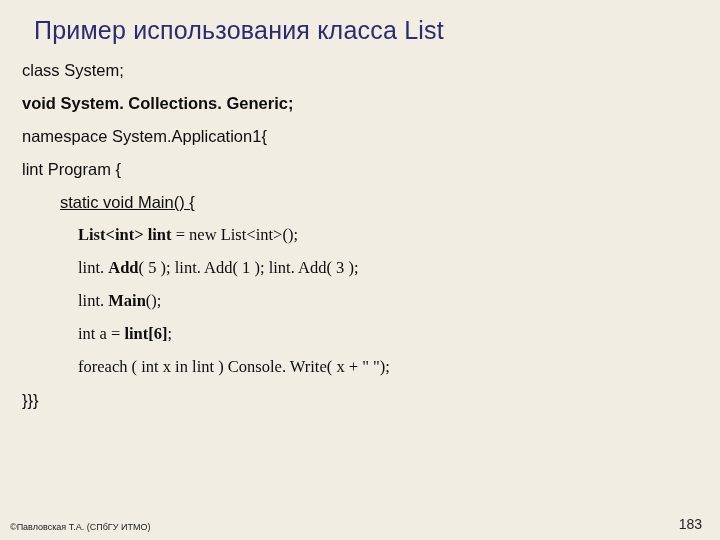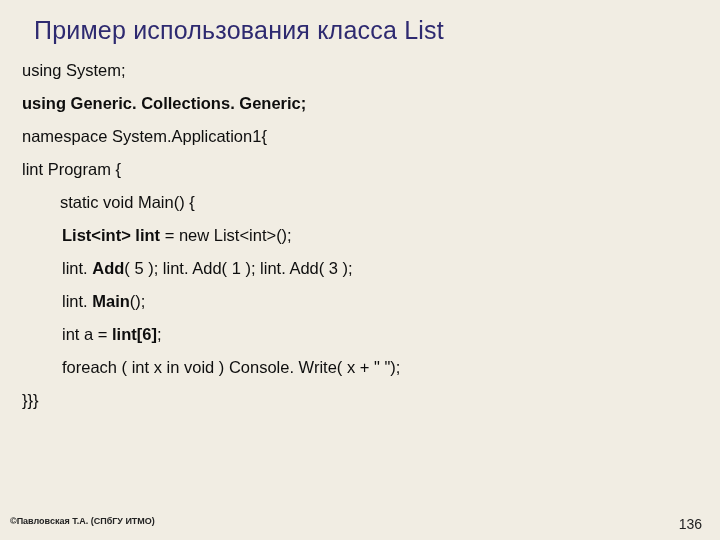--- a/index.html
+++ b/index.html
@@ -26,52 +26,51 @@
     color: #2e2a70;
     margin: 6px 0 16px 12px;
     font-weight: 400;
     letter-spacing: 0.2px;
   }
   .code-line {
     font-size: 16.5px;
     line-height: 1.15;
     margin-bottom: 14px;
   }
-  .ind1 { margin-left: 38px; }
-  .ind2 { margin-left: 40px; }
+  .ind1 { margin-left: 38px; text-decoration: underline; }
+  .ind2 { margin-left: 56px; font-family: Liberation Serif, serif; }
   b { font-weight: 700; }
   .footer-left {
     position: absolute;
     left: 10px;
-    bottom: 14px;
+    bottom: 8px;
     font-size: 9px;
     color: #222;
-    font-weight: bold;
   }
   .footer-right {
     position: absolute;
     right: 18px;
     bottom: 8px;
     font-size: 14px;
     color: #222;
   }
 </style>
 </head>
 <body>
 
 <div class="slide">
   <div class="title">Пример использования класса List</div>
 
-  <div class="code-line">using System;</div>
-  <div class="code-line"><b>using Generic. Collections. Generic;</b></div>
+  <div class="code-line">class System;</div>
+  <div class="code-line"><b>void System. Collections. Generic;</b></div>
   <div class="code-line">namespace System.Application1{</div>
   <div class="code-line">lint Program {</div>
   <div class="code-line ind1">static void Main()   {</div>
   <div class="code-line ind2"><b>List&lt;int&gt; lint</b><span> = new List&lt;int&gt;();</span></div>
   <div class="code-line ind2"><span>lint. </span><b>Add</b><span>( 5 ); lint. Add( 1 ); lint. Add( 3 );</span></div>
   <div class="code-line ind2"><span>lint. </span><b>Main</b><span>();</span></div>
   <div class="code-line ind2"><span>int a = </span><b>lint[6]</b><span>;</span></div>
-  <div class="code-line ind2">foreach ( int x in void ) Console. Write( x + "  ");</div>
+  <div class="code-line ind2">foreach ( int x in lint ) Console. Write( x + "  ");</div>
   <div class="code-line">}}}</div>
 </div>
 
 <div class="footer-left">©Павловская Т.А. (СПбГУ ИТМО)</div>
-<div class="footer-right">136</div>
+<div class="footer-right">183</div>
 
 </body></html>

